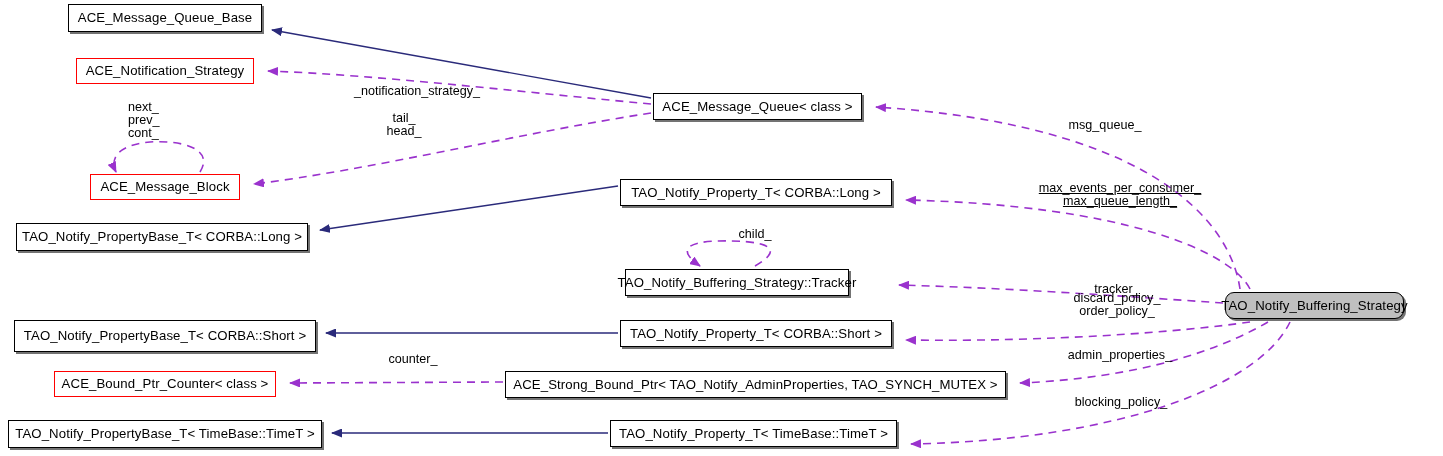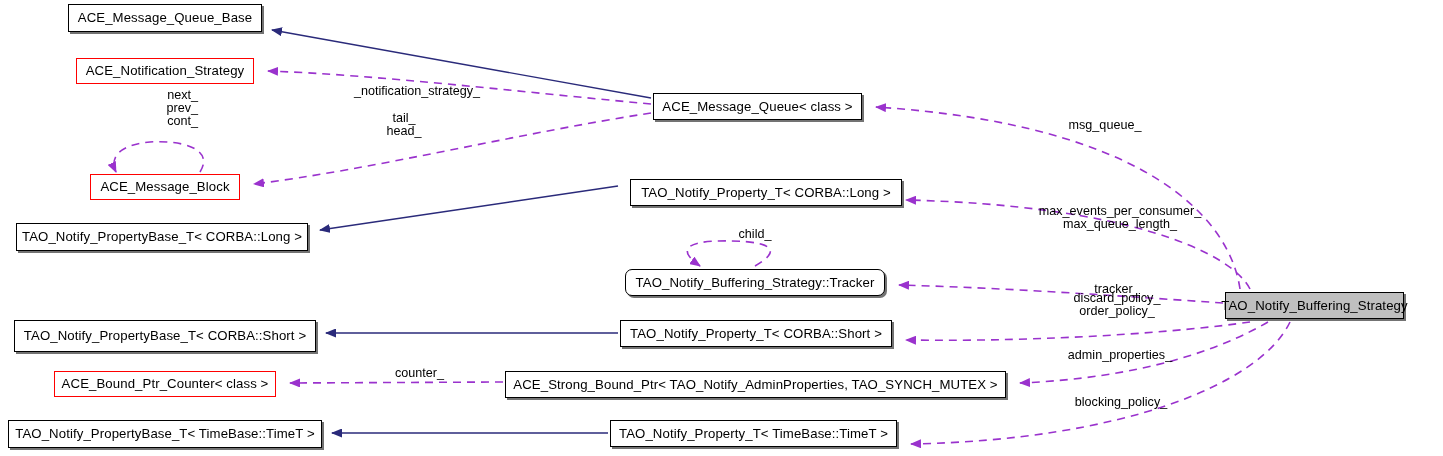--- a/index.html
+++ b/index.html
@@ -117,50 +117,50 @@
       </div>
       <div class="node red" style="left: 54px; top: 371px; width: 222px; height: 26px;">
         <span class="node-label">ACE_Bound_Ptr_Counter&lt; class &gt;</span>
       </div>
       <div class="node shadowed" style="left: 8px; top: 420px; width: 314px; height: 28px;">
         <span class="node-label">TAO_Notify_PropertyBase_T&lt; TimeBase::TimeT &gt;</span>
       </div>
       <div class="node shadowed" style="left: 653px; top: 93px; width: 209px; height: 27px;">
         <span class="node-label">ACE_Message_Queue&lt; class &gt;</span>
       </div>
-      <div class="node shadowed" style="left: 620px; top: 179px; width: 272px; height: 27px; margin-left: 10px;">
+      <div class="node shadowed" style="left: 620px; top: 179px; width: 272px; height: 27px;">
         <span class="node-label">TAO_Notify_Property_T&lt; CORBA::Long &gt;</span>
       </div>
-      <div class="node shadowed" style="left: 625px; top: 269px; width: 260px; height: 27px; border-radius: 7px;">
+      <div class="node shadowed" style="left: 625px; top: 269px; width: 224px; height: 27px;">
         <span class="node-label">TAO_Notify_Buffering_Strategy::Tracker</span>
       </div>
       <div class="node shadowed" style="left: 620px; top: 320px; width: 272px; height: 27px;">
         <span class="node-label">TAO_Notify_Property_T&lt; CORBA::Short &gt;</span>
       </div>
       <div class="node shadowed" style="left: 505px; top: 371px; width: 501px; height: 27px;">
         <span class="node-label">ACE_Strong_Bound_Ptr&lt; TAO_Notify_AdminProperties, TAO_SYNCH_MUTEX &gt;</span>
       </div>
       <div class="node shadowed" style="left: 610px; top: 420px; width: 287px; height: 27px;">
         <span class="node-label">TAO_Notify_Property_T&lt; TimeBase::TimeT &gt;</span>
       </div>
-      <div class="node highlight shadowed" style="left: 1225px; top: 292px; width: 179px; height: 27px;">
+      <div class="node highlight shadowed" style="left: 1225px; top: 292px; width: 179px; height: 27px; border-radius: 9px;">
         <span class="node-label">TAO_Notify_Buffering_Strategy</span>
       </div>
     </div>
   <div id="labels-layer">
       <div class="edge-label" style="left: 352px; top: 64px; width: 130px; text-align: center; margin-top: 21px;">_notification_strategy_</div>
-      <div class="edge-label" style="left: 128px; top: 89px; width: 70px; text-align: right;">next_
+      <div class="edge-label" style="left: 128px; top: 101px; width: 70px; text-align: left;">next_
 prev_
 cont_</div>
       <div class="edge-label" style="left: 374px; top: 112px; width: 60px; text-align: center;">tail_
 head_</div>
       <div class="edge-label" style="left: 730px; top: 228px; width: 50px; text-align: center;">child_</div>
-      <div class="edge-label" style="left: 382px; top: 367px; width: 62px; text-align: right;">counter_</div>
+      <div class="edge-label" style="left: 382px; top: 353px; width: 62px; text-align: center;">counter_</div>
       <div class="edge-label" style="left: 1053px; top: 119px; width: 104px; text-align: center;">msg_queue_</div>
-      <div class="edge-label" style="left: 1032px; top: 205px; width: 176px; text-align: center;">max_events_per_consumer_
+      <div class="edge-label" style="left: 1032px; top: 182px; width: 176px; text-align: center; text-decoration: underline;">max_events_per_consumer_
 max_queue_length_</div>
       <div class="edge-label" style="left: 1087px; top: 283px; width: 60px; text-align: center;">tracker_</div>
       <div class="edge-label" style="left: 1063px; top: 292px; width: 108px; text-align: center;">discard_policy_
 order_policy_</div>
       <div class="edge-label" style="left: 1062px; top: 349px; width: 116px; text-align: center;">admin_properties_</div>
       <div class="edge-label" style="left: 1067px; top: 396px; width: 108px; text-align: center;">blocking_policy_</div>
     </div>
 
 </div>
 

